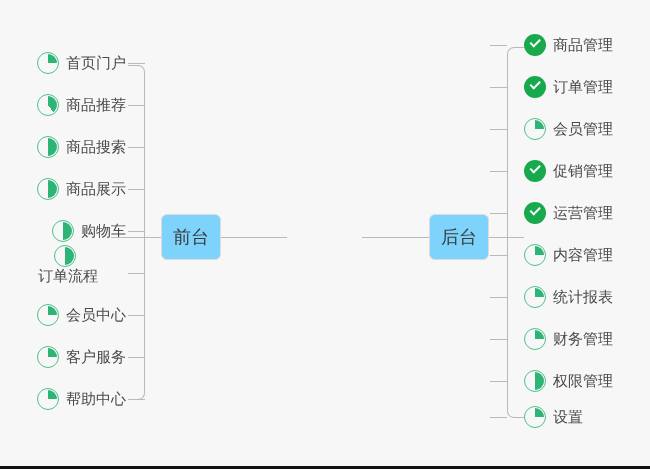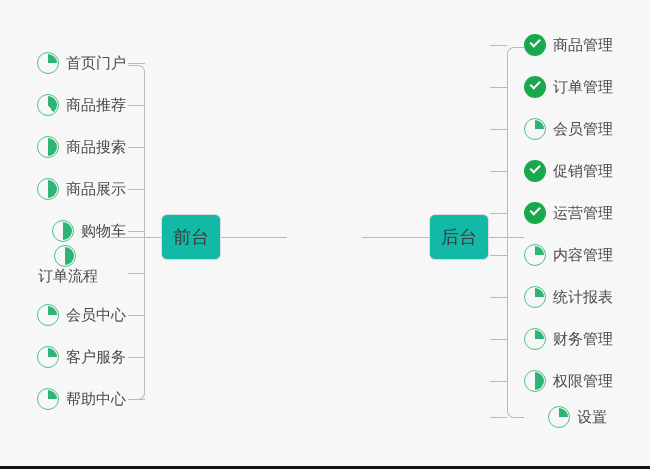--- a/index.html
+++ b/index.html
@@ -51,21 +51,21 @@
   }
   .stub {
     position: absolute;
     height: 1px;
     background: #b9b9b9;
   }
 
   
   .node-box {
     position: absolute;
-    background: #14b8a6;
+    background: #7dd3fc;
     border: 1px solid #dcdcdc;
     border-radius: 6px;
     color: #3b3b3b;
     font-size: 18px;
     display: flex;
     align-items: center;
     justify-content: center;
     box-sizing: border-box;
   }
   #node-front { left: 161px; top: 214px; width: 60px; height: 46px; }
@@ -249,21 +249,21 @@
           <span class="wedge" style="background: conic-gradient(rgb(47, 180, 119) 0deg, rgb(47, 180, 119) 90deg, rgba(0, 0, 0, 0) 90deg, rgba(0, 0, 0, 0) 360deg);"></span>
         </span>
         <span class="leaf-label">财务管理</span>
       </div>
       <div class="leaf leaf-right" style="top: 368px; left: 524px;">
         <span class="icon ring">
           <span class="wedge" style="background: conic-gradient(rgb(47, 180, 119) 0deg, rgb(47, 180, 119) 180deg, rgba(0, 0, 0, 0) 180deg, rgba(0, 0, 0, 0) 360deg);"></span>
         </span>
         <span class="leaf-label">权限管理</span>
       </div>
-      <div class="leaf leaf-right" style="top: 404px; left: 548px; text-align: center;">
+      <div class="leaf leaf-right" style="top: 404px; left: 524px; text-align: center;">
         <span class="icon ring">
           <span class="wedge" style="background: conic-gradient(rgb(47, 180, 119) 0deg, rgb(47, 180, 119) 90deg, rgba(0, 0, 0, 0) 90deg, rgba(0, 0, 0, 0) 360deg);"></span>
         </span>
         <span class="leaf-label">设置</span>
       </div>
     </div>
   <div id="stubs">
       <div class="stub" style="top: 63px; left: 128px; width: 17px;"></div>
       <div class="stub" style="top: 105px; left: 128px; width: 17px;"></div>
       <div class="stub" style="top: 147px; left: 128px; width: 17px;"></div>

